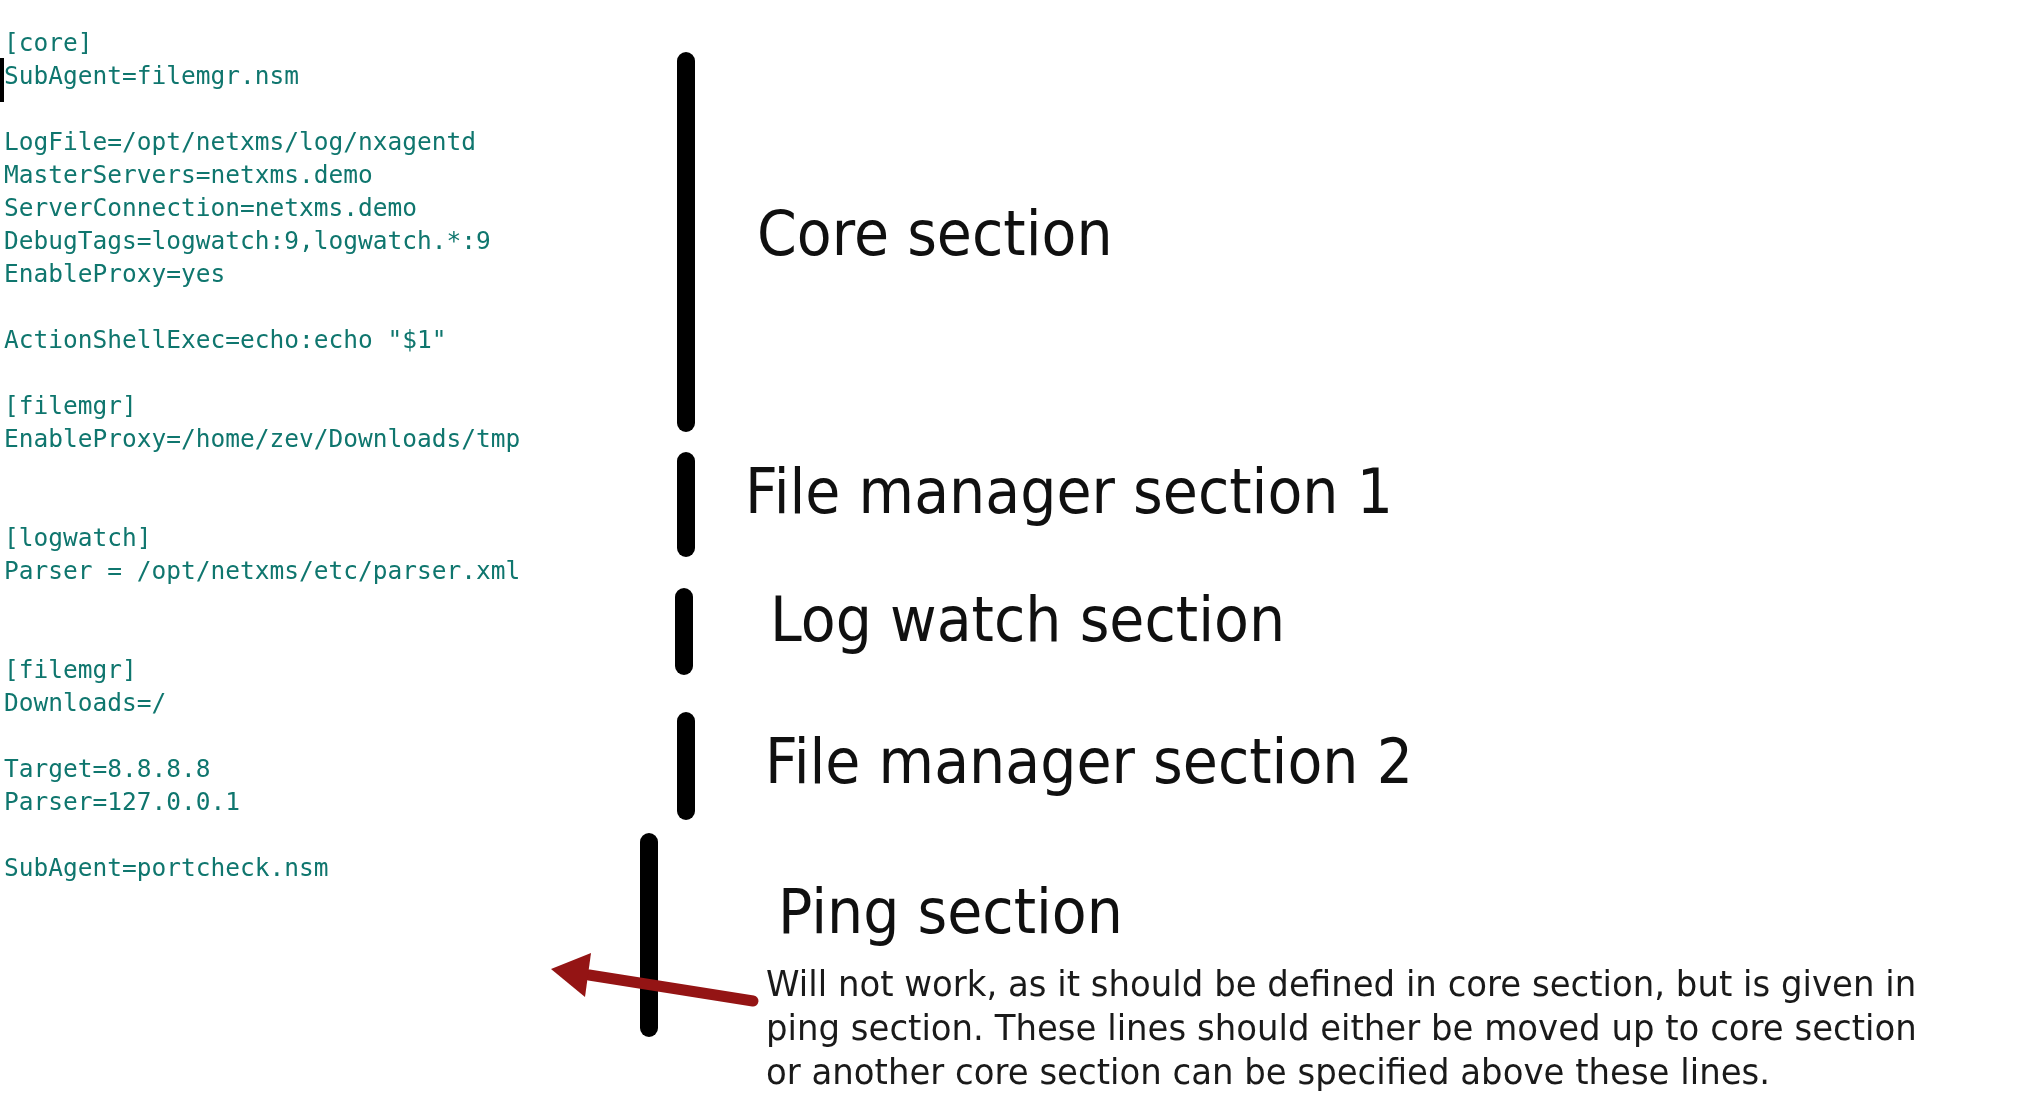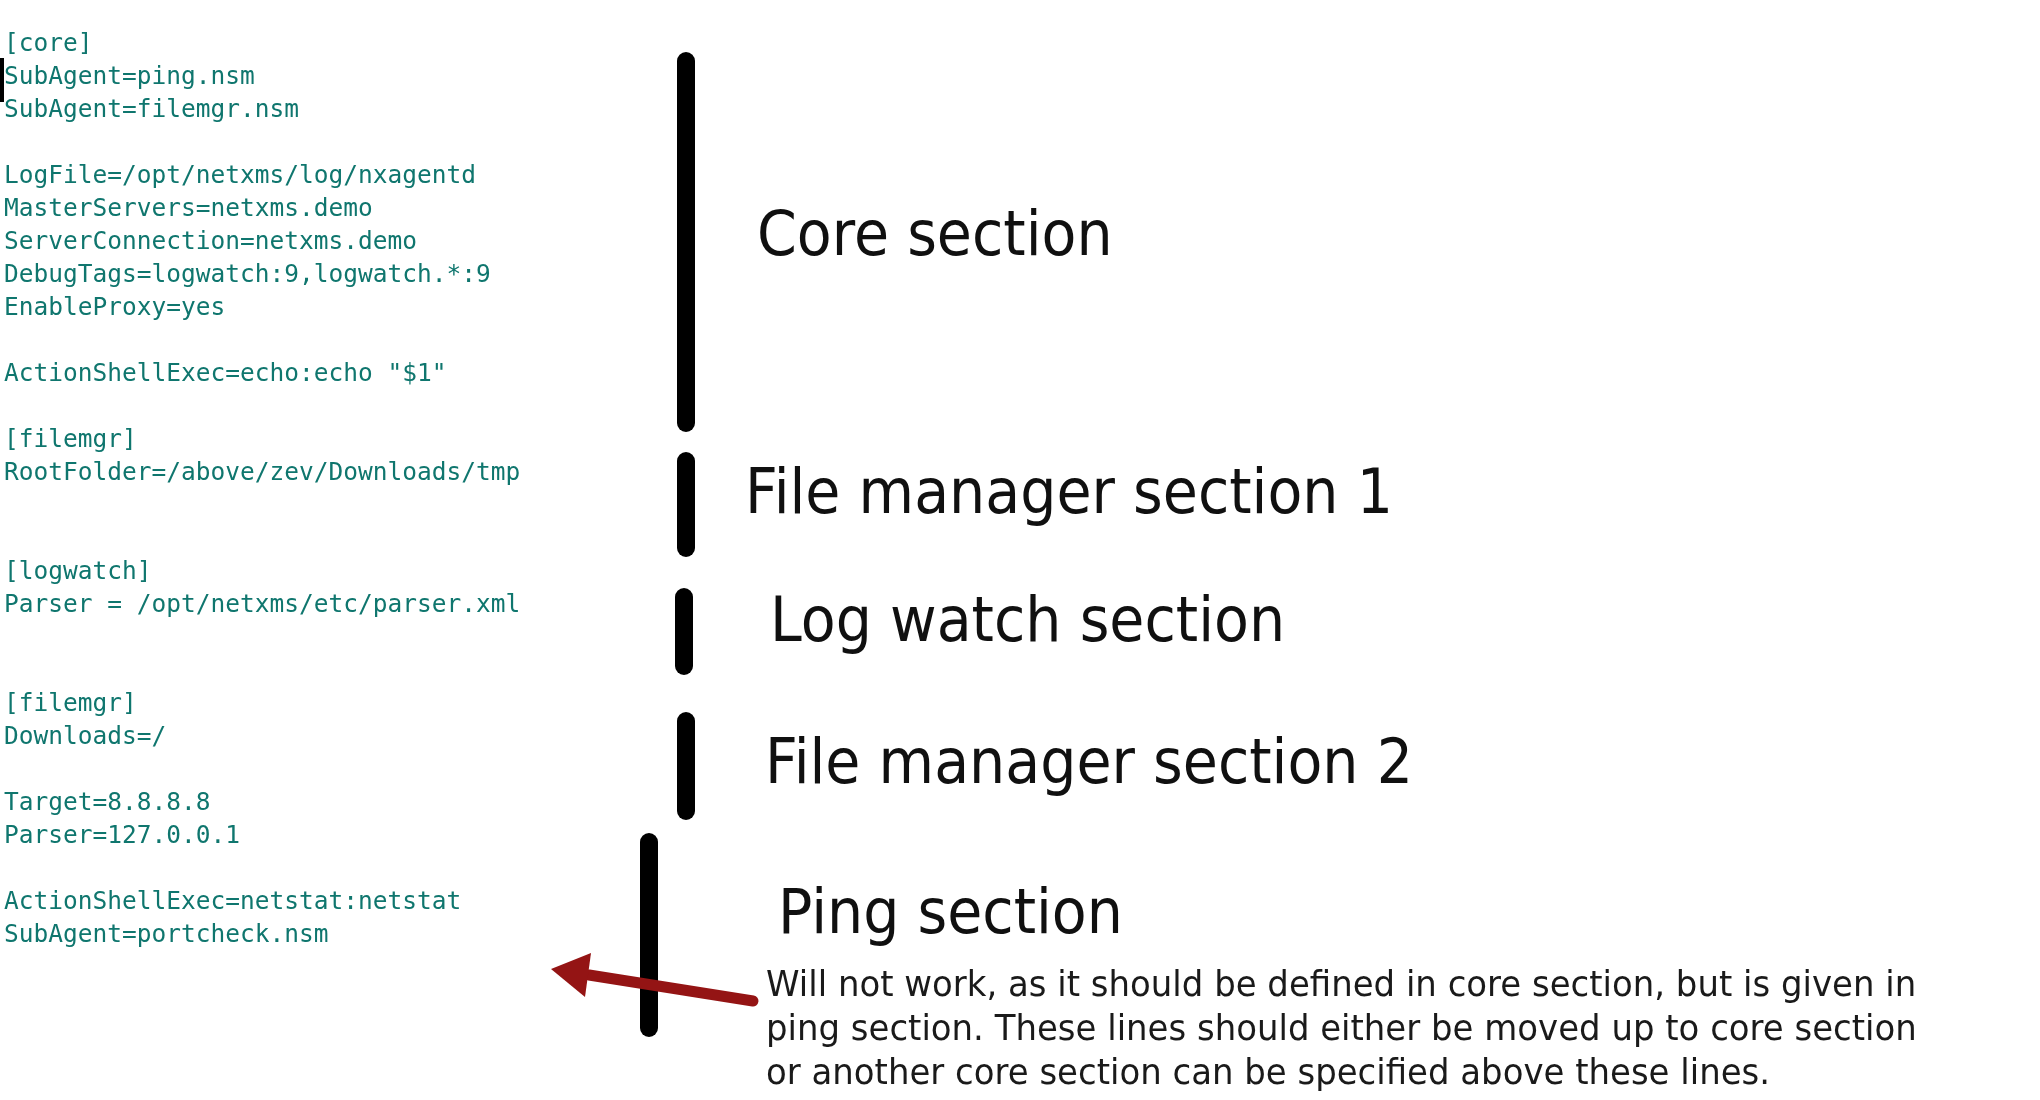--- a/index.html
+++ b/index.html
@@ -60,46 +60,44 @@
     position:absolute; left:0; top:0;
     width:2040px; height:1100px;
     pointer-events:none;
   }
 </style>
 </head>
 <body>
 
 <div class="config">
   <div class="cfg-line">[core]</div>
-  <div class="cfg-line">SubAgent=ping.nsm</div>
   <div class="cfg-line">SubAgent=filemgr.nsm</div>
   <div class="cfg-line"></div>
   <div class="cfg-line">LogFile=/opt/netxms/log/nxagentd</div>
   <div class="cfg-line">MasterServers=netxms.demo</div>
   <div class="cfg-line">ServerConnection=netxms.demo</div>
   <div class="cfg-line">DebugTags=logwatch:9,logwatch.*:9</div>
   <div class="cfg-line">EnableProxy=yes</div>
   <div class="cfg-line"></div>
   <div class="cfg-line">ActionShellExec=echo:echo "$1"</div>
   <div class="cfg-line"></div>
   <div class="cfg-line">[filemgr]</div>
-  <div class="cfg-line">RootFolder=/above/zev/Downloads/tmp</div>
+  <div class="cfg-line">EnableProxy=/home/zev/Downloads/tmp</div>
   <div class="cfg-line"></div>
   <div class="cfg-line"></div>
   <div class="cfg-line">[logwatch]</div>
   <div class="cfg-line">Parser = /opt/netxms/etc/parser.xml</div>
   <div class="cfg-line"></div>
   <div class="cfg-line"></div>
   <div class="cfg-line">[filemgr]</div>
   <div class="cfg-line">Downloads=/</div>
   <div class="cfg-line"></div>
   <div class="cfg-line">Target=8.8.8.8</div>
   <div class="cfg-line">Parser=127.0.0.1</div>
   <div class="cfg-line"></div>
-  <div class="cfg-line">ActionShellExec=netstat:netstat</div>
   <div class="cfg-line">SubAgent=portcheck.nsm</div>
 </div>
 
 <div class="caret"></div>
 
 <div class="bar" id="bar-core"></div>
 <div class="bar" id="bar-filemgr1"></div>
 <div class="bar" id="bar-logwatch"></div>
 <div class="bar" id="bar-filemgr2"></div>
 <div class="bar" id="bar-ping"></div>

